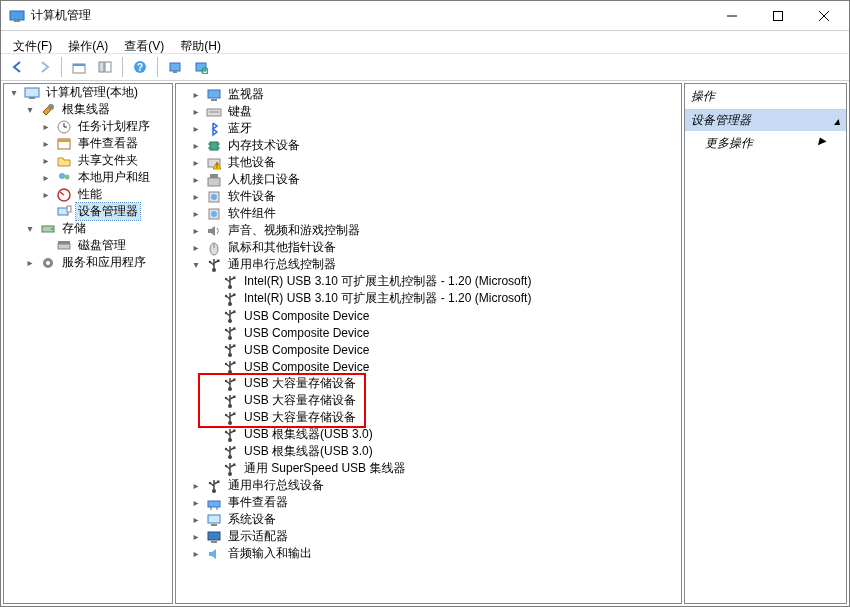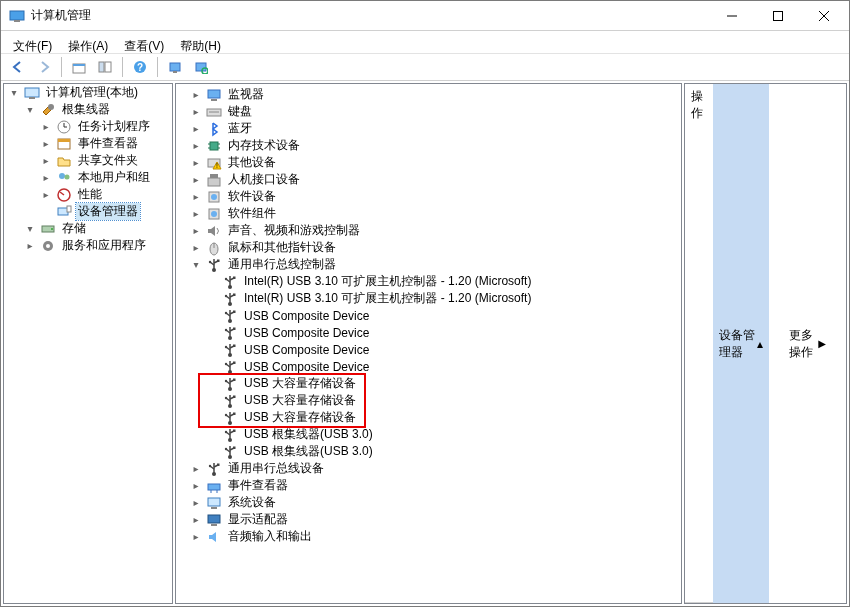--- a/index.html
+++ b/index.html
@@ -10,33 +10,33 @@
   .winbtn { width:46px; height:30px; display:flex; align-items:center; justify-content:center; }
   .menubar { height:22px; display:flex; align-items:center; gap:4px; padding:0 6px; }
   .menuitem { padding:16px 6px;margin-top:8px; }
   .toolbar { height:28px; display:flex; align-items:center; gap:4px; padding:0 6px; border-top:1px solid #e3e3e3; border-bottom:1px solid #d0d0d0; }
   .tbtn { width:22px; height:22px; display:flex; align-items:center; justify-content:center; border:1px solid transparent; border-radius:2px; }
   .tsep { width:1px; height:20px; background:#c0c0c0; margin:0 2px; }
   .body { flex:1; display:flex; overflow:hidden; }
   .pane { border:1px solid #828790; background:#fff; }
   .pane-left { width:170px; margin:2px 1px 2px 2px; overflow:auto; }
   .pane-mid  { flex:1;  margin:2px 1px; overflow:auto; }
-  .pane-right{ width:163px; margin:2px 2px 2px 1px; display:flex; flex-direction:row; }
+  .pane-right{ width:163px; margin:2px 2px 2px 1px; display:flex; flex-direction:column;font-style:italic; }
   .tree ul { list-style:none; margin:0; padding:0 0 0 16px; }
   .tree > ul { padding-left:2px; }
   .row { display:flex; align-items:center; gap:4px; height:17px; padding:0 2px; white-space:nowrap; }
   .row.selected .lbl { background:#cde6f7; outline:1px dotted #5090d0; }
   .tw { width:12px; height:12px; display:inline-flex; align-items:center; justify-content:center; color:#666; font-size:10px; }
   .tw.sp { visibility:hidden; }
   .ic { width:16px; height:16px; display:inline-flex; align-items:center; justify-content:center; }
   .lbl { padding:0 2px; }
   .actions-title { padding:4px 6px; border-bottom:1px solid #d0d0d0; }
   .actions-section { background:#c6dbf3; padding:2px 6px; display:flex; align-items:center; }
   .actions-section .arr { margin-left:auto; }
-  .actions-item { padding:4px 20px; display:flex; align-items:center; }
+  .actions-item { padding:4px 20px; display:flex; }
   .actions-item .arr { margin-left:auto; font-size:10px; }
   .highlight-box { position:absolute; border:2px solid #e80000; pointer-events:none; }
   .midwrap { position:relative; }
   svg { display:block; }
 </style>
 </head>
 <body>
 
 <div class="window">
 
@@ -227,20 +227,34 @@
               <div class="row">
                 <span class="tw">▾</span>
                 <span class="ic">
                     <svg width="16" height="16">
                       <rect x="2" y="5" width="12" height="6" fill="#b0d0b0" stroke="#608060"></rect>
                       <circle cx="12" cy="8" r="1" fill="#3a3"></circle>
                     </svg>
                   </span>
                 <span class="lbl">存储</span>
               </div>
+              <ul>
+                <li>
+                    <div class="row">
+                      <span class="tw sp">▸</span>
+                      <span class="ic">
+                        <svg width="16" height="16">
+                          <rect x="2" y="6" width="12" height="5" fill="#ccc" stroke="#888"></rect>
+                          <rect x="2" y="3" width="12" height="3" fill="#888"></rect>
+                        </svg>
+                      </span>
+                      <span class="lbl">磁盘管理</span>
+                    </div>
+                  </li>
+              </ul>
             </li>
             <li>
                 <div class="row">
                   <span class="tw">▸</span>
                   <span class="ic">
                     <svg width="16" height="16">
                       <circle cx="8" cy="8" r="5" fill="#888"></circle>
                       <circle cx="8" cy="8" r="2" fill="#fff"></circle>
                     </svg>
                   </span>
@@ -563,20 +577,36 @@
                         <line x1="8" y1="13" x2="8" y2="2" stroke="#444" stroke-width="1.5"></line>
                         <line x1="8" y1="8" x2="4" y2="5" stroke="#444" stroke-width="1.5"></line>
                         <line x1="8" y1="6" x2="12" y2="4" stroke="#444" stroke-width="1.5"></line>
                         <circle cx="4" cy="5" r="1.2" fill="#444"></circle>
                         <rect x="11" y="2.5" width="2.5" height="2.5" fill="#444"></rect>
                       </svg>
                     </span>
                     <span class="lbl">USB 根集线器(USB 3.0)</span>
                   </div>
                 </li>
+                <li>
+                  <div class="row">
+                    <span class="tw sp">▸</span>
+                    <span class="ic">
+                      <svg width="16" height="16">
+                        <circle cx="8" cy="13" r="2" fill="#444"></circle>
+                        <line x1="8" y1="13" x2="8" y2="2" stroke="#444" stroke-width="1.5"></line>
+                        <line x1="8" y1="8" x2="4" y2="5" stroke="#444" stroke-width="1.5"></line>
+                        <line x1="8" y1="6" x2="12" y2="4" stroke="#444" stroke-width="1.5"></line>
+                        <circle cx="4" cy="5" r="1.2" fill="#444"></circle>
+                        <rect x="11" y="2.5" width="2.5" height="2.5" fill="#444"></rect>
+                      </svg>
+                    </span>
+                    <span class="lbl">通用 SuperSpeed USB 集线器</span>
+                  </div>
+                </li>
               </ul>
             </li>
             <li>
               <div class="row">
                 <span class="tw">▸</span>
                 <span class="ic">
                   <svg width="16" height="16">
                     <circle cx="8" cy="13" r="2" fill="#444"></circle>
                     <line x1="8" y1="13" x2="8" y2="2" stroke="#444" stroke-width="1.5"></line>
                     <line x1="8" y1="8" x2="4" y2="5" stroke="#444" stroke-width="1.5"></line>

